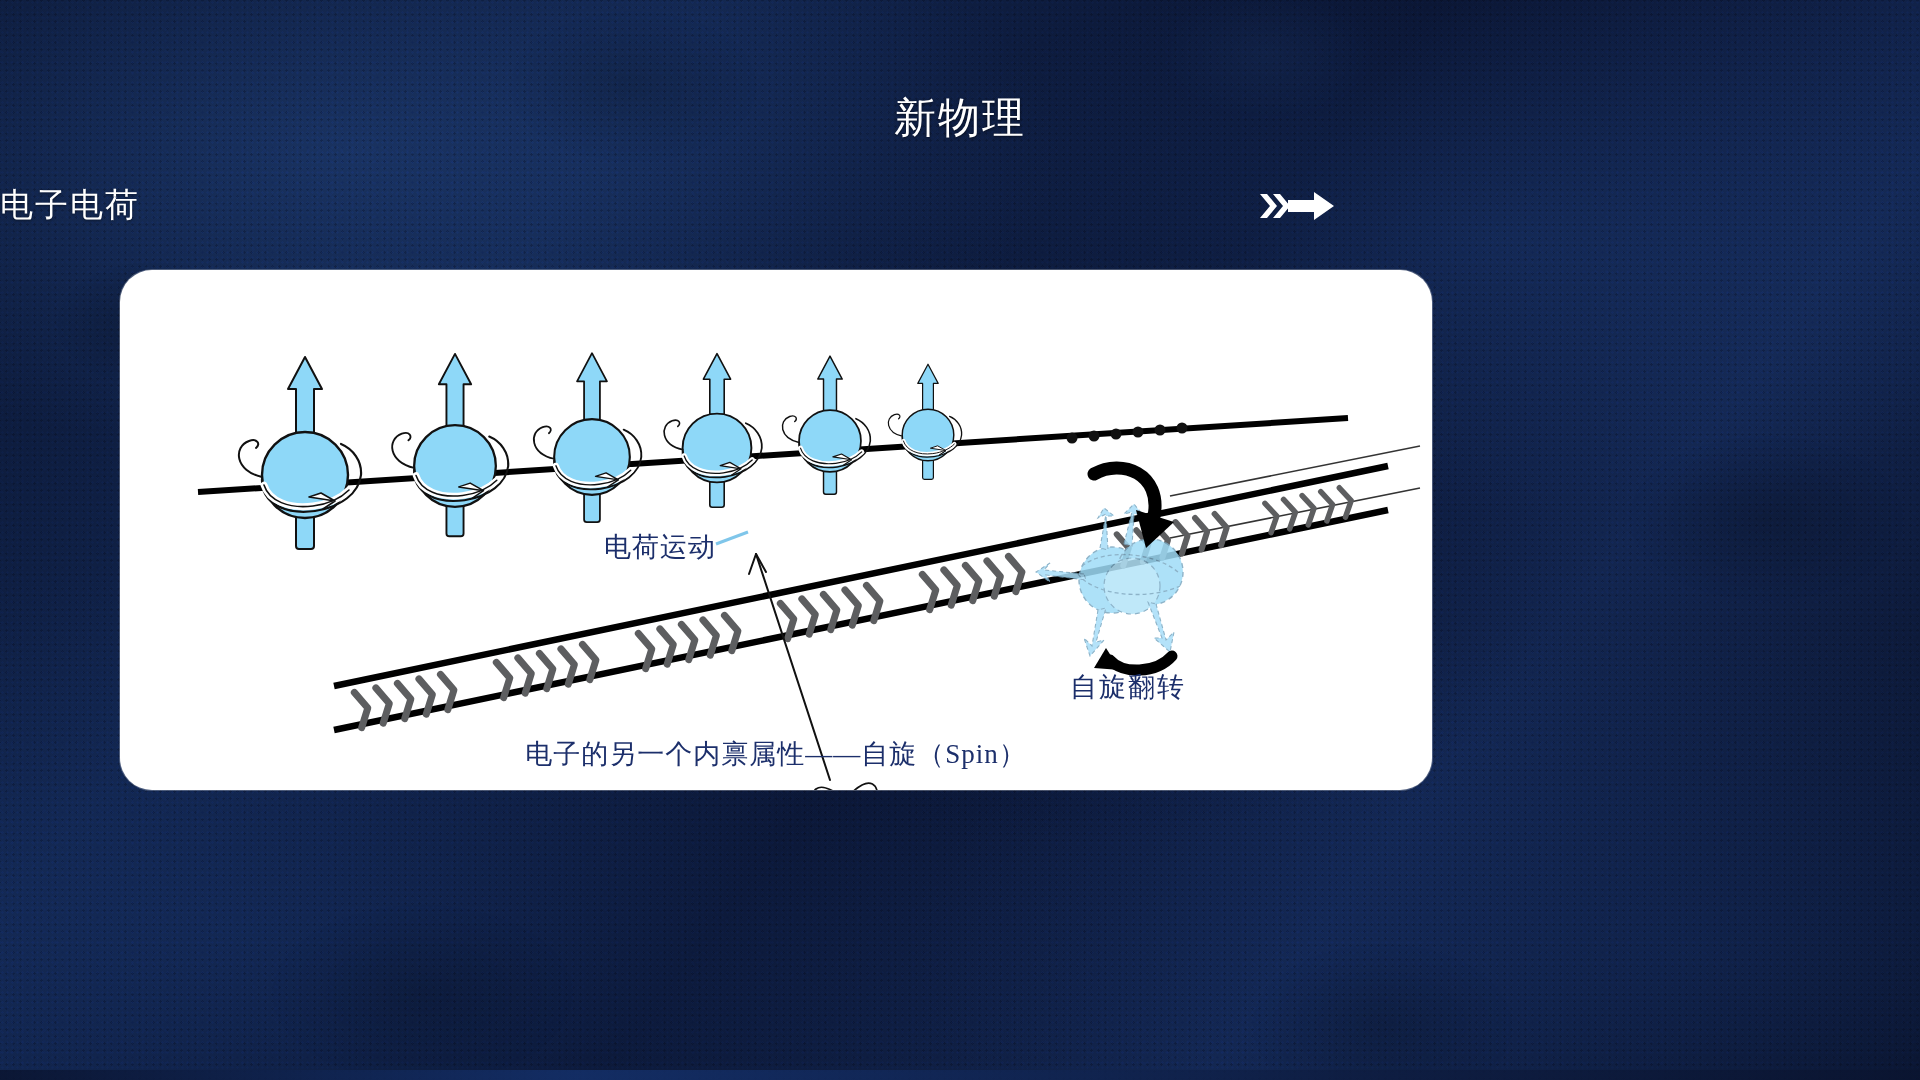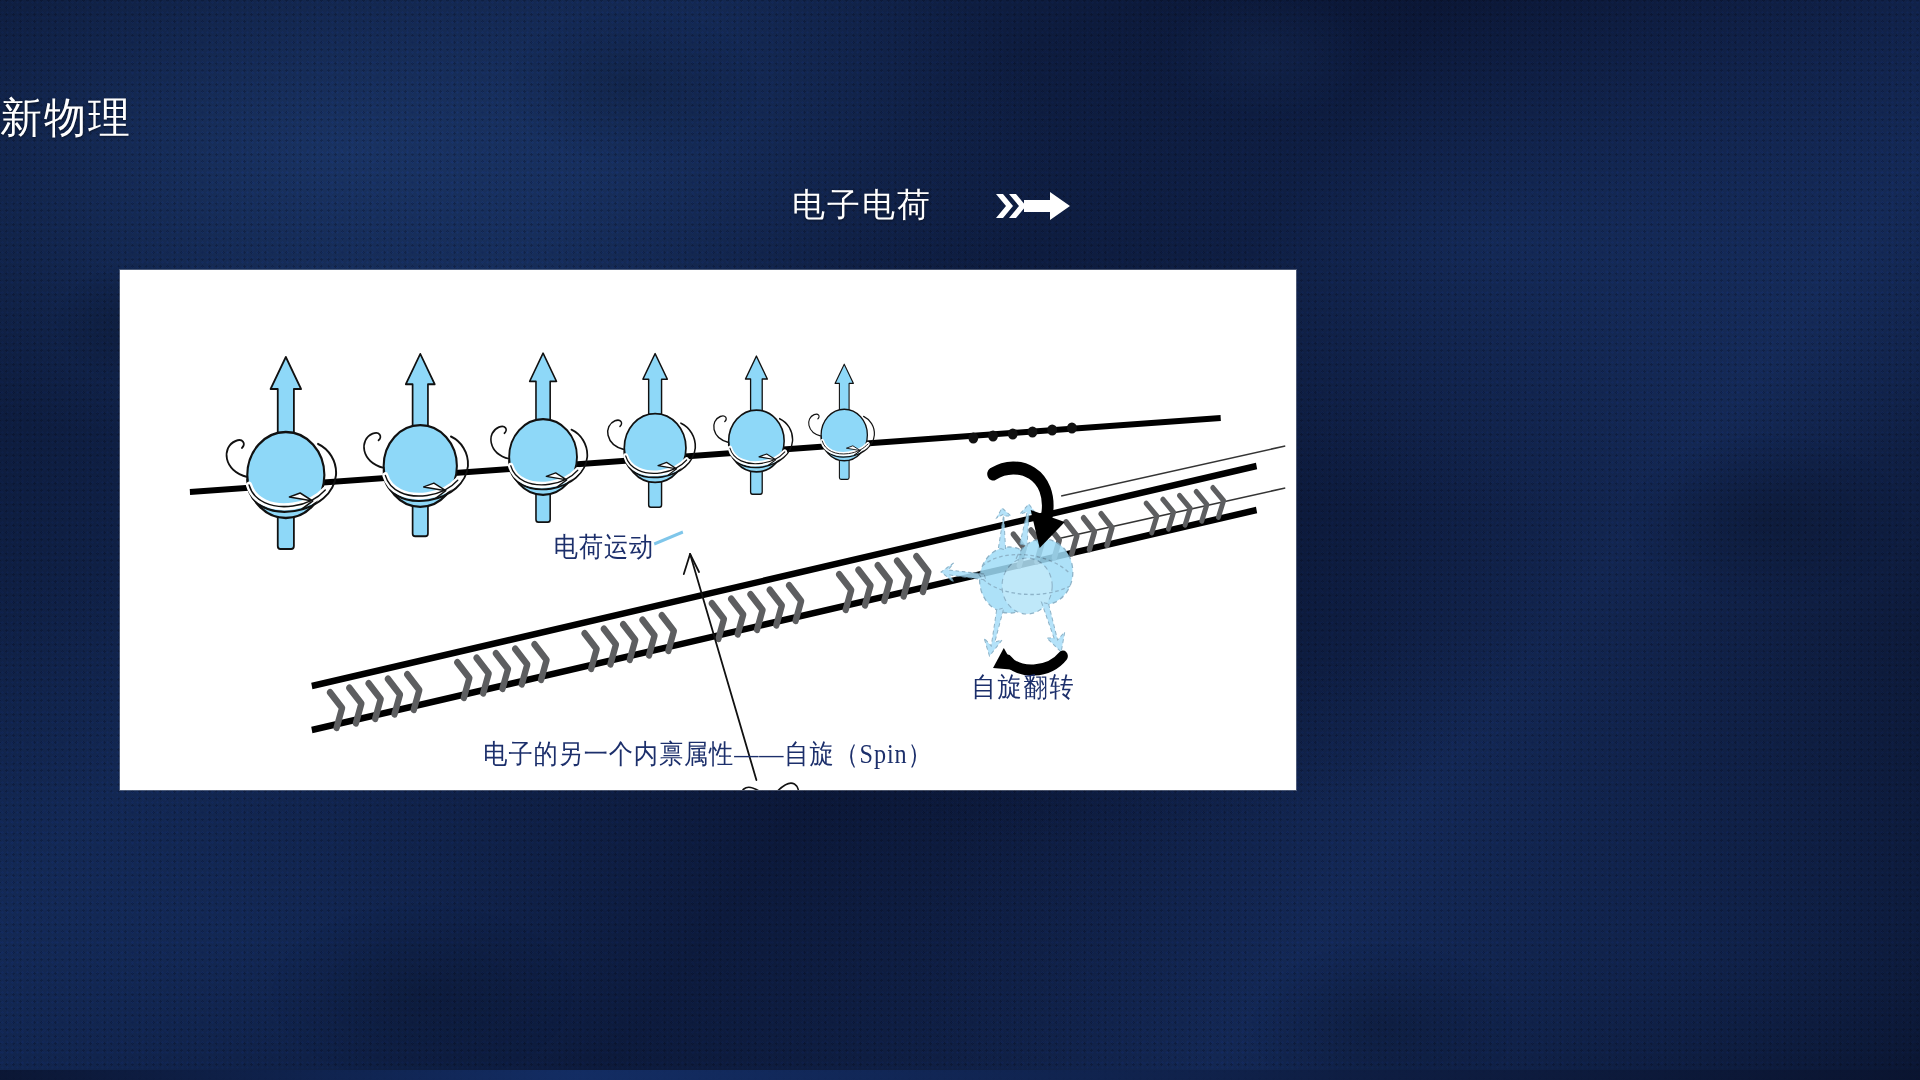--- a/index.html
+++ b/index.html
@@ -33,38 +33,38 @@
     background-image:
       radial-gradient(ellipse 140px 90px at 8% 30%, rgba(0,0,0,.55), rgba(0,0,0,0) 70%),
       radial-gradient(ellipse 180px 110px at 33% 8%, rgba(0,0,0,.40), rgba(0,0,0,0) 70%),
       radial-gradient(ellipse 160px 100px at 66% 5%, rgba(54,96,160,.25), rgba(0,0,0,0) 70%),
       radial-gradient(ellipse 200px 120px at 92% 48%, rgba(0,0,0,.45), rgba(0,0,0,0) 70%),
       radial-gradient(ellipse 220px 130px at 22% 92%, rgba(0,0,0,.40), rgba(0,0,0,0) 70%),
       radial-gradient(ellipse 190px 120px at 72% 95%, rgba(0,0,0,.40), rgba(0,0,0,0) 70%);
   }
 
   #title{
-    position:absolute;left:0;right:0;top:90px;
+    position:absolute;left:0;right:0;top:90px;text-align:center;
     color:#ffffff;font-size:42px;letter-spacing:2px;font-weight:400;
     text-shadow:0 1px 3px rgba(0,0,0,.6);
   }
   #subtitle{
     position:absolute;left:0;right:0;top:183px;
-    display:flex;align-items:center;justify-content:center;gap:0px;
+    display:flex;align-items:center;justify-content:space-between;gap:0px;
     color:#ffffff;font-size:33px;letter-spacing:2px;
     text-shadow:0 1px 3px rgba(0,0,0,.5);
   }
   #subtitle .seg{white-space:nowrap;}
   #subtitle .gap-l{width:62px;}
   #subtitle .gap-r{width:56px;}
   .arrow-glyph{display:flex;align-items:center;gap:2px;}
 
   #panel{
-    position:absolute;left:120px;top:270px;width:1176px;height:520px;
-    background:#ffffff;box-shadow:0 0 0 1px rgba(255,255,255,.25);
+    position:absolute;left:120px;top:270px;width:1312px;height:520px;
+    background:#ffffff;box-shadow:0 0 0 1px rgba(255,255,255,.25);border-radius:32px;
   }
   #panel svg{display:block;width:100%;height:100%;}
 
   #footline{
     position:absolute;left:0;right:0;bottom:0;height:10px;
     background:linear-gradient(90deg,#0a1430,#14306a 30%,#0e1d42 70%,#0a1430);
     opacity:.85;
   }
 </style>
 </head>

